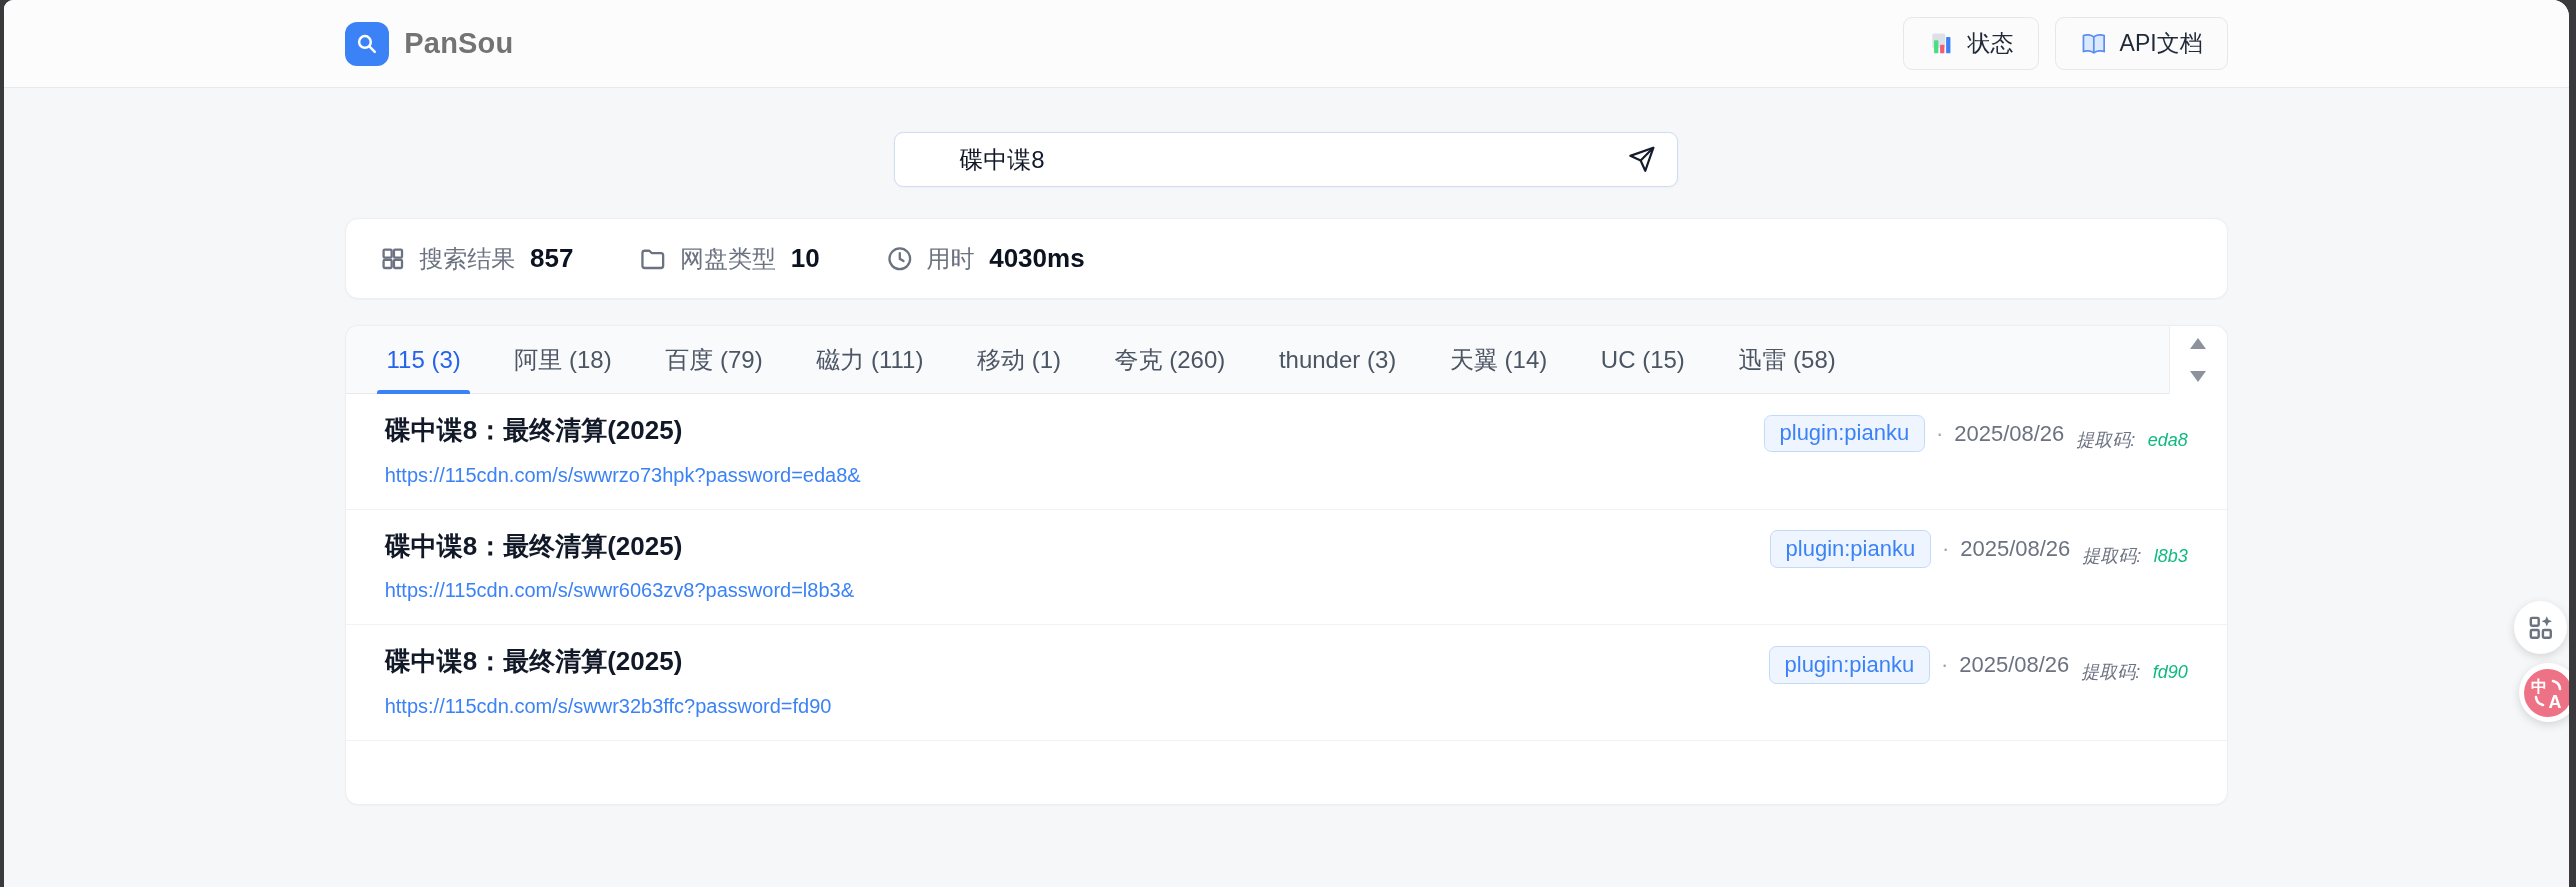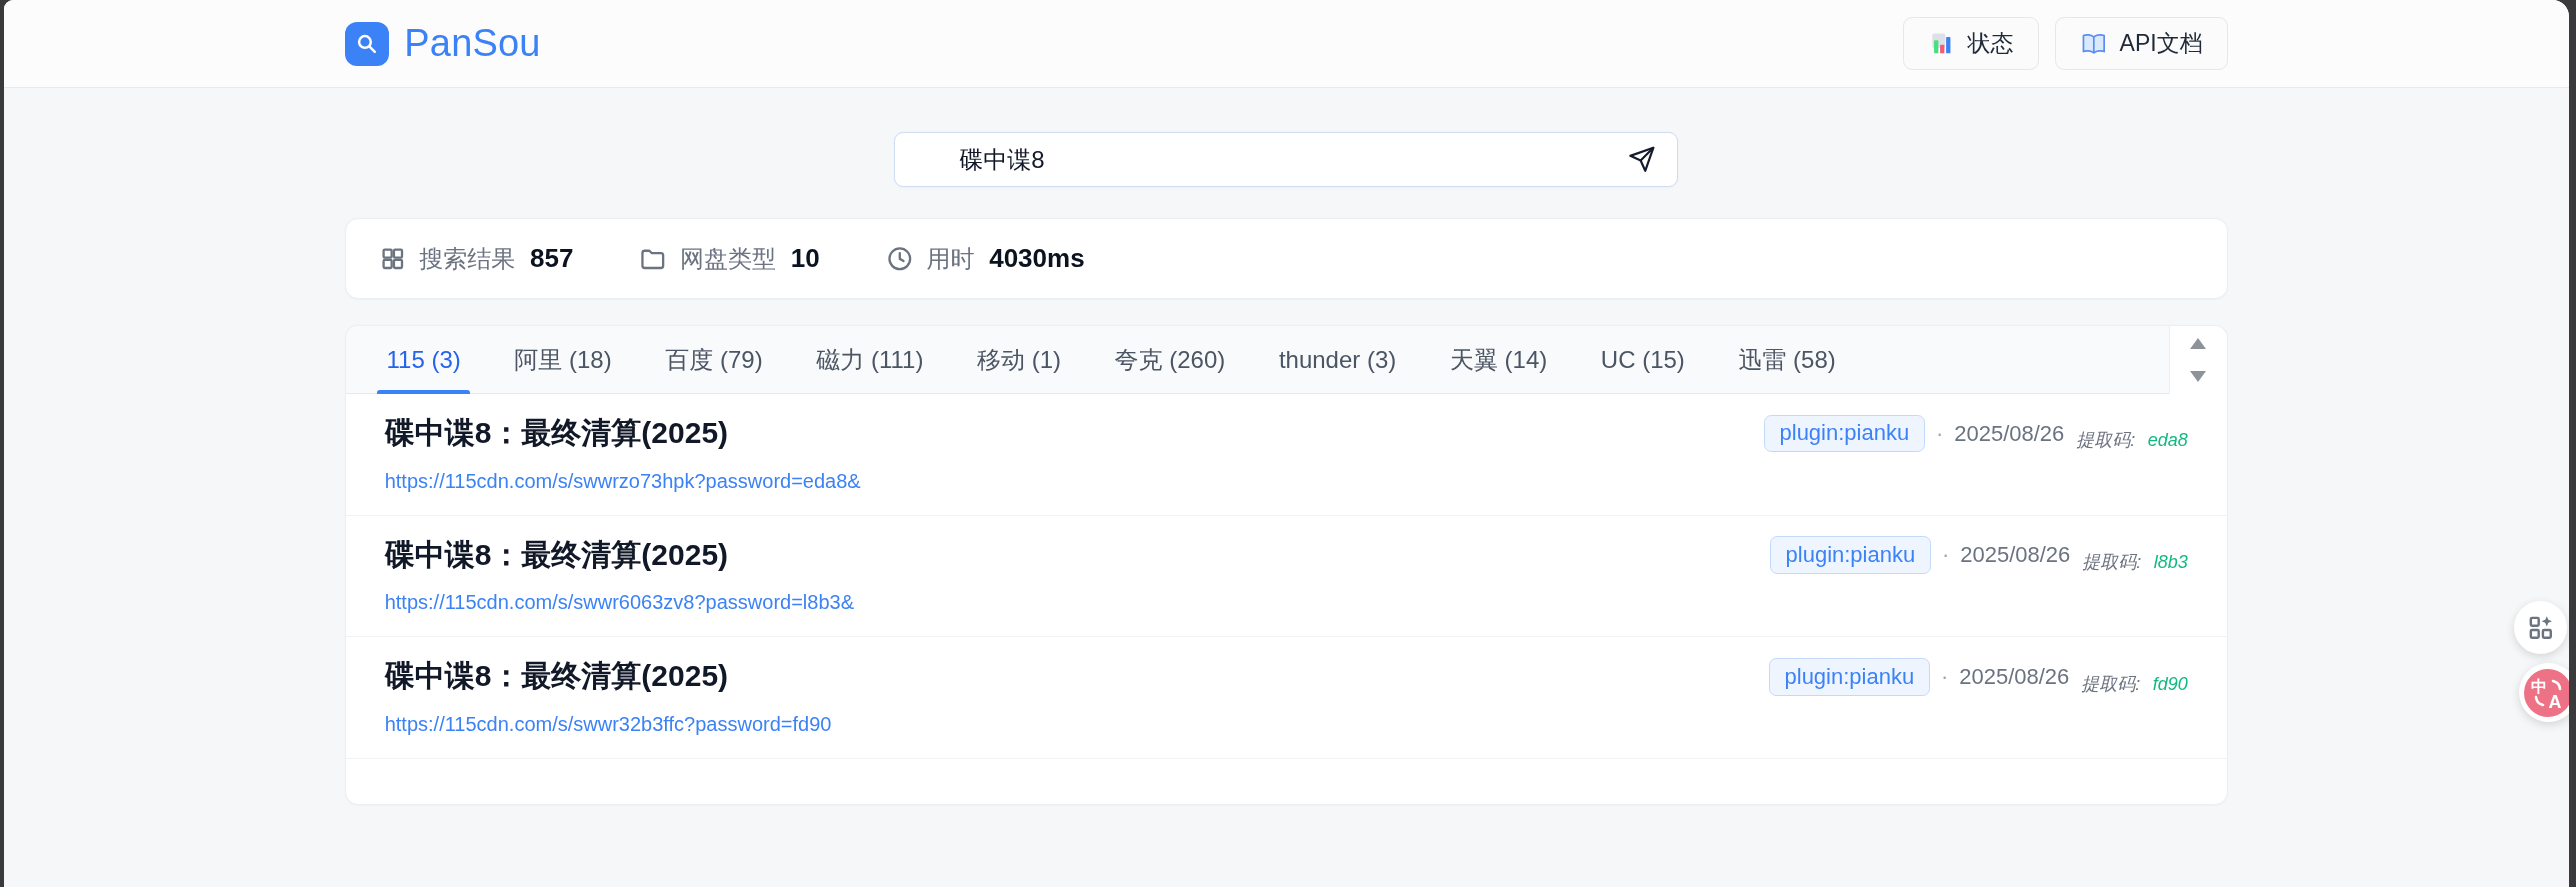--- a/index.html
+++ b/index.html
@@ -21,21 +21,21 @@
   }
   .header-inner{
     width:1883px;margin:0 auto;height:100%;
     display:flex;align-items:center;justify-content:space-between;
   }
   .logo{display:flex;align-items:center;gap:15.6px;cursor:pointer;}
   .logo-badge{
     width:44px;height:44px;border-radius:12px;background:#3b82f6;
     display:flex;align-items:center;justify-content:center;flex:0 0 auto;
   }
-  .logo-text{font-size:38px;font-weight:normal;color:#3b82f6;letter-spacing:0.2px;}
+  .logo-text{font-size:29px;font-weight:bold;color:#737373;letter-spacing:0.2px;}
   .header-actions{display:flex;align-items:center;gap:16.5px;}
   .hbtn{
     display:flex;align-items:center;gap:12px;height:53px;padding:12px 24px;
     background:#fbfbfc;border:0.9px solid #e5e7eb;border-radius:9.2px;
     font-size:23px;color:#1f2937;font-family:inherit;cursor:pointer;
   }
   .hbtn-icon{display:flex;align-items:center;}
   
   .search-row{margin-top:44px;display:flex;justify-content:center;}
   .search-box{
@@ -92,21 +92,21 @@
   }
   .tri{width:0;height:0;border-left:8.3px solid transparent;border-right:8.3px solid transparent;cursor:pointer;}
   .tri-up{border-bottom:11px solid #8e939b;}
   .tri-down{border-top:11px solid #8e939b;}
   
   .row{
     display:flex;justify-content:space-between;align-items:flex-start;
     padding:19px 39px 22px;border-bottom:0.9px solid #f1f2f5;
   }
   .row-left{display:flex;flex-direction:column;}
-  .row-title{font-size:30px;font-weight:600;color:#111827;}
+  .row-title{font-size:26px;font-weight:600;color:#111827;}
   .row-link{font-size:20px;color:#3b82f6;text-decoration:none;margin-top:15.6px;cursor:pointer;}
   .row-right{display:flex;flex-direction:row;align-items:flex-end;gap:12px;padding-top:1.8px;}
   .meta-line{display:flex;align-items:center;gap:11px;}
   .badge{
     font-size:22px;color:#3b82f6;background:#eff5ff;
     border:0.9px solid #c3d9f8;border-radius:7.3px;padding:4.6px 14.7px;line-height:1.2;
   }
   .meta-dot{color:#9ca3af;font-size:22px;}
   .meta-date{color:#6b7280;font-size:22px;}
   .code-line{font-size:18px;font-style:italic;}

